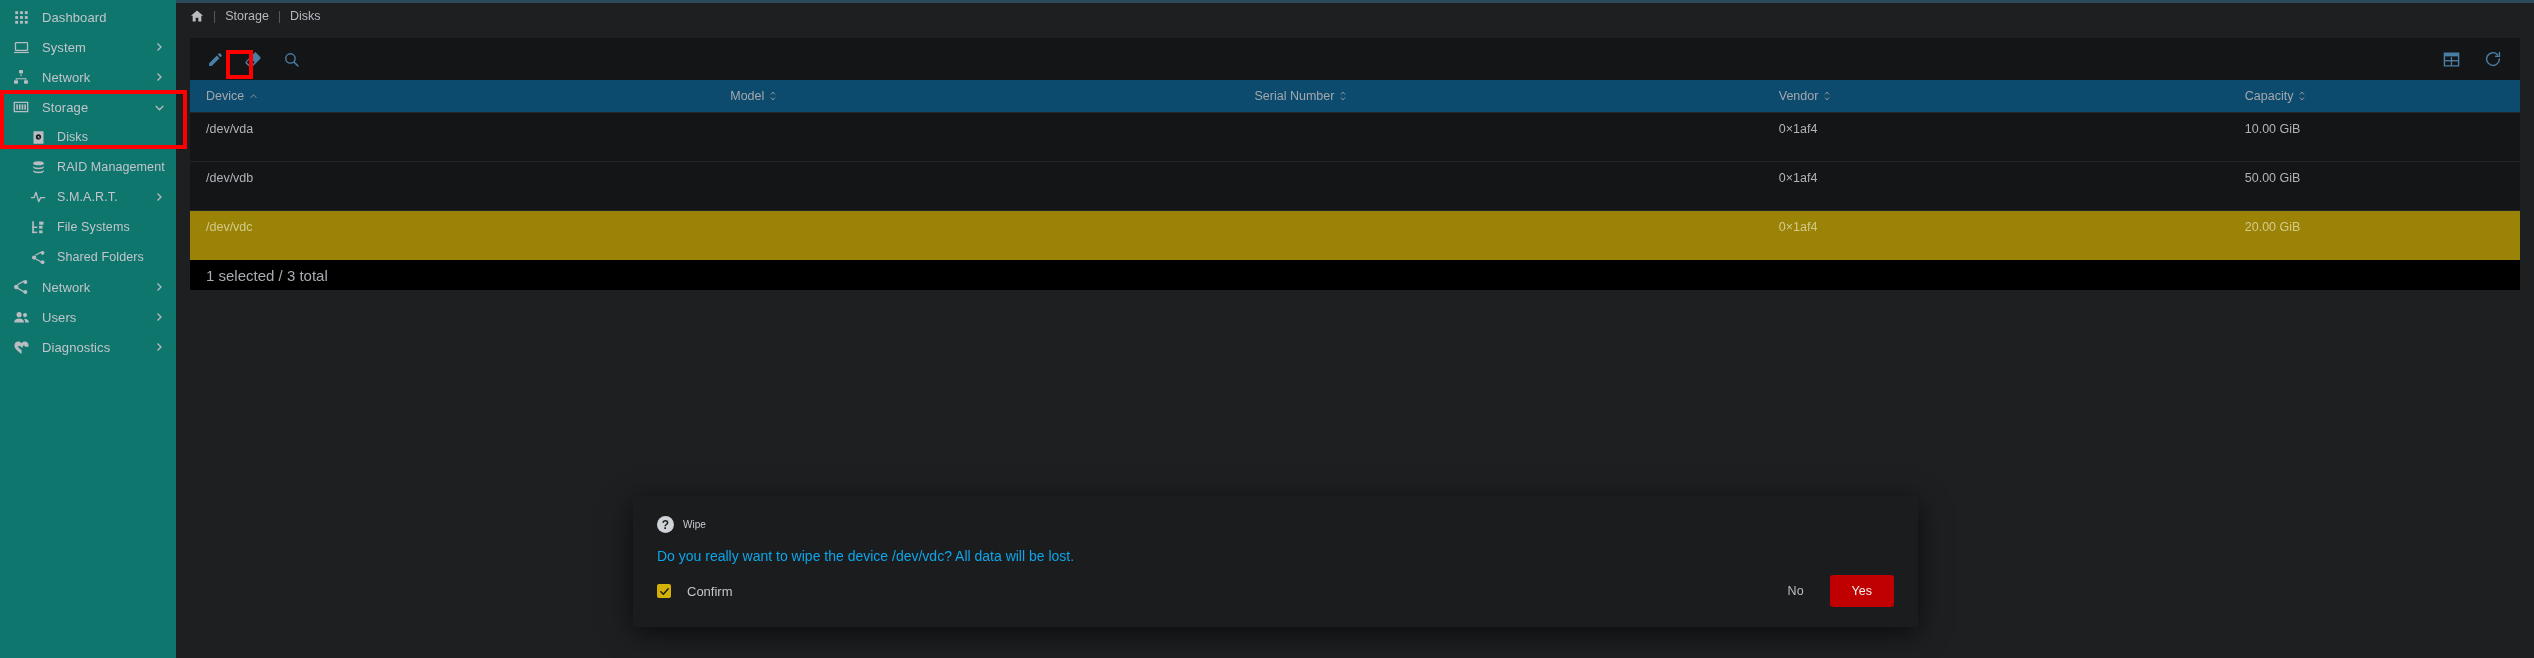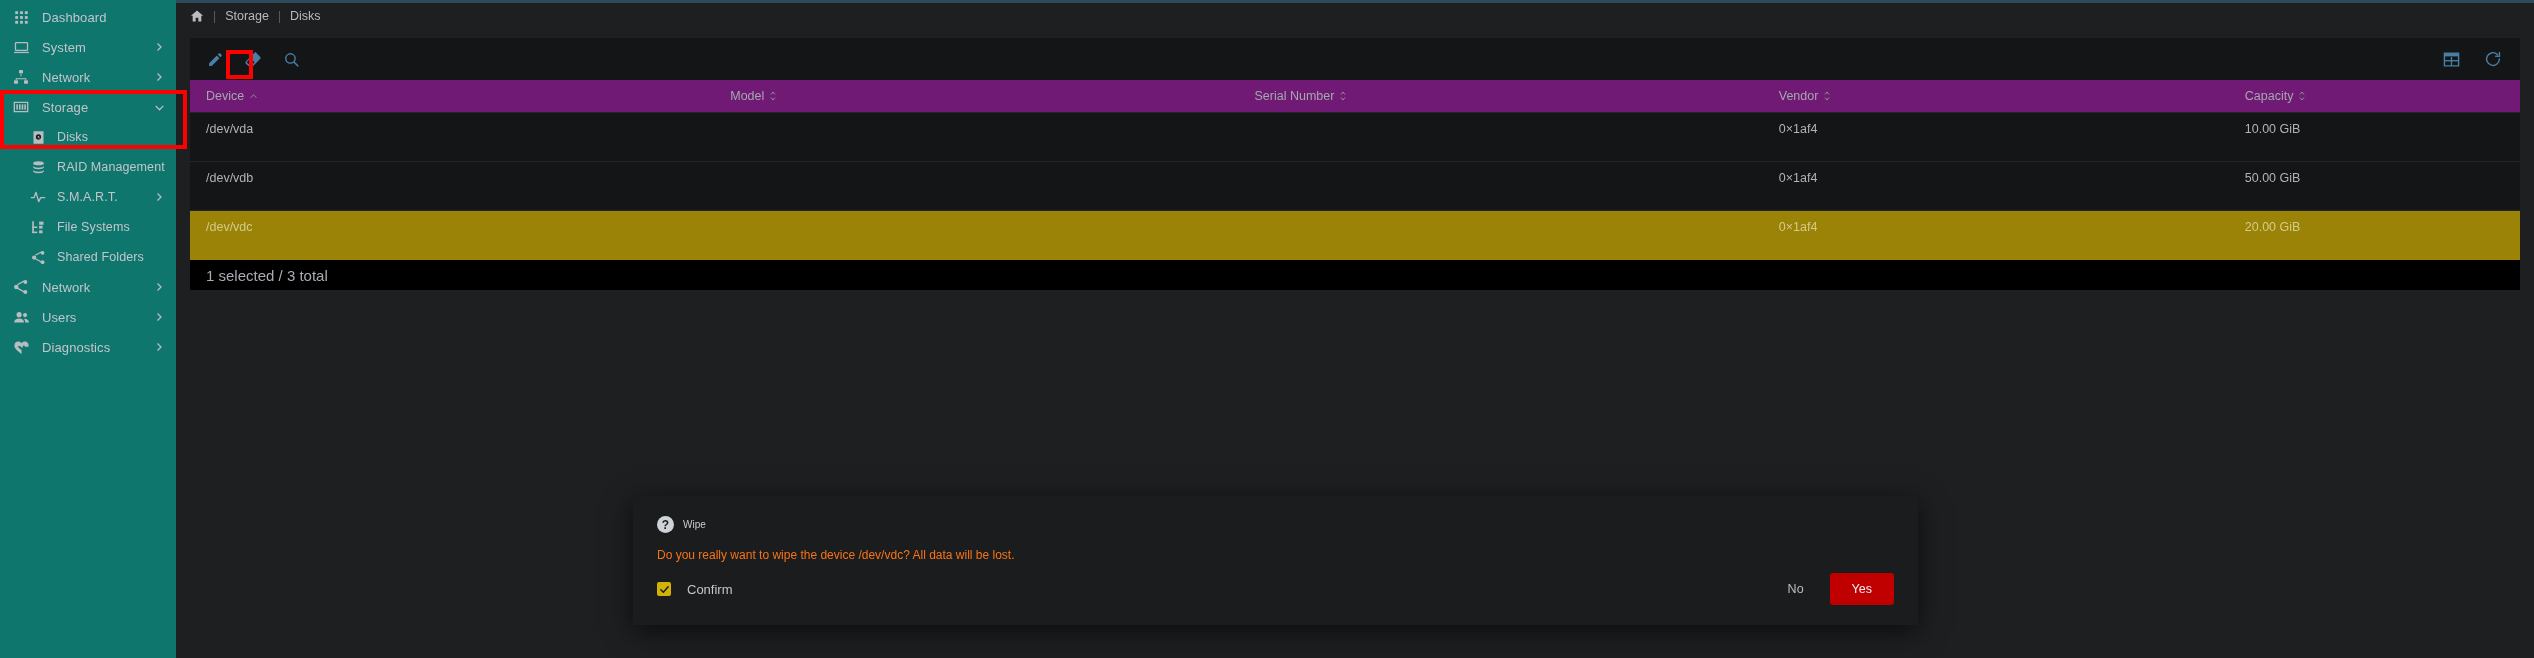--- a/index.html
+++ b/index.html
@@ -154,21 +154,21 @@
     border-collapse: collapse;
     table-layout: fixed;
   }
   table.disks th {
     text-align: left;
     font-size: 12.5px;
     font-weight: normal;
     color: #a4a8ad;
     padding: 0 0 0 16px;
     height: 32px;
-    background: #701a75;
+    background: #0c4a6e;
     border-bottom: 1px solid #232629;
     text-decoration: underline;
   }
   table.disks th .sorthead {
     display: inline-flex;
     align-items: center;
     gap: 5px;
     cursor: pointer;
   }
   .sort-ic { color:#8d9196; display:flex; align-items:center; }
@@ -227,22 +227,22 @@
     align-items: center;
     justify-content: center;
     line-height: 1;
   }
   .dlg-title-text {
     font-size: 10px;
     color: #c8cbd0;
   }
   .dlg-body {
     padding: 15px 24px 0 24px;
-    font-size: 12px;
-    color: #f97316;
+    font-size: 14px;
+    color: #0ea5e9;
   }
   .dlg-actions {
     display: flex;
     align-items: center;
     padding: 11px 24px 20px 24px;
     box-sizing: border-box;
   }
   .confirm-wrap {
     display: flex;
     align-items: center;

